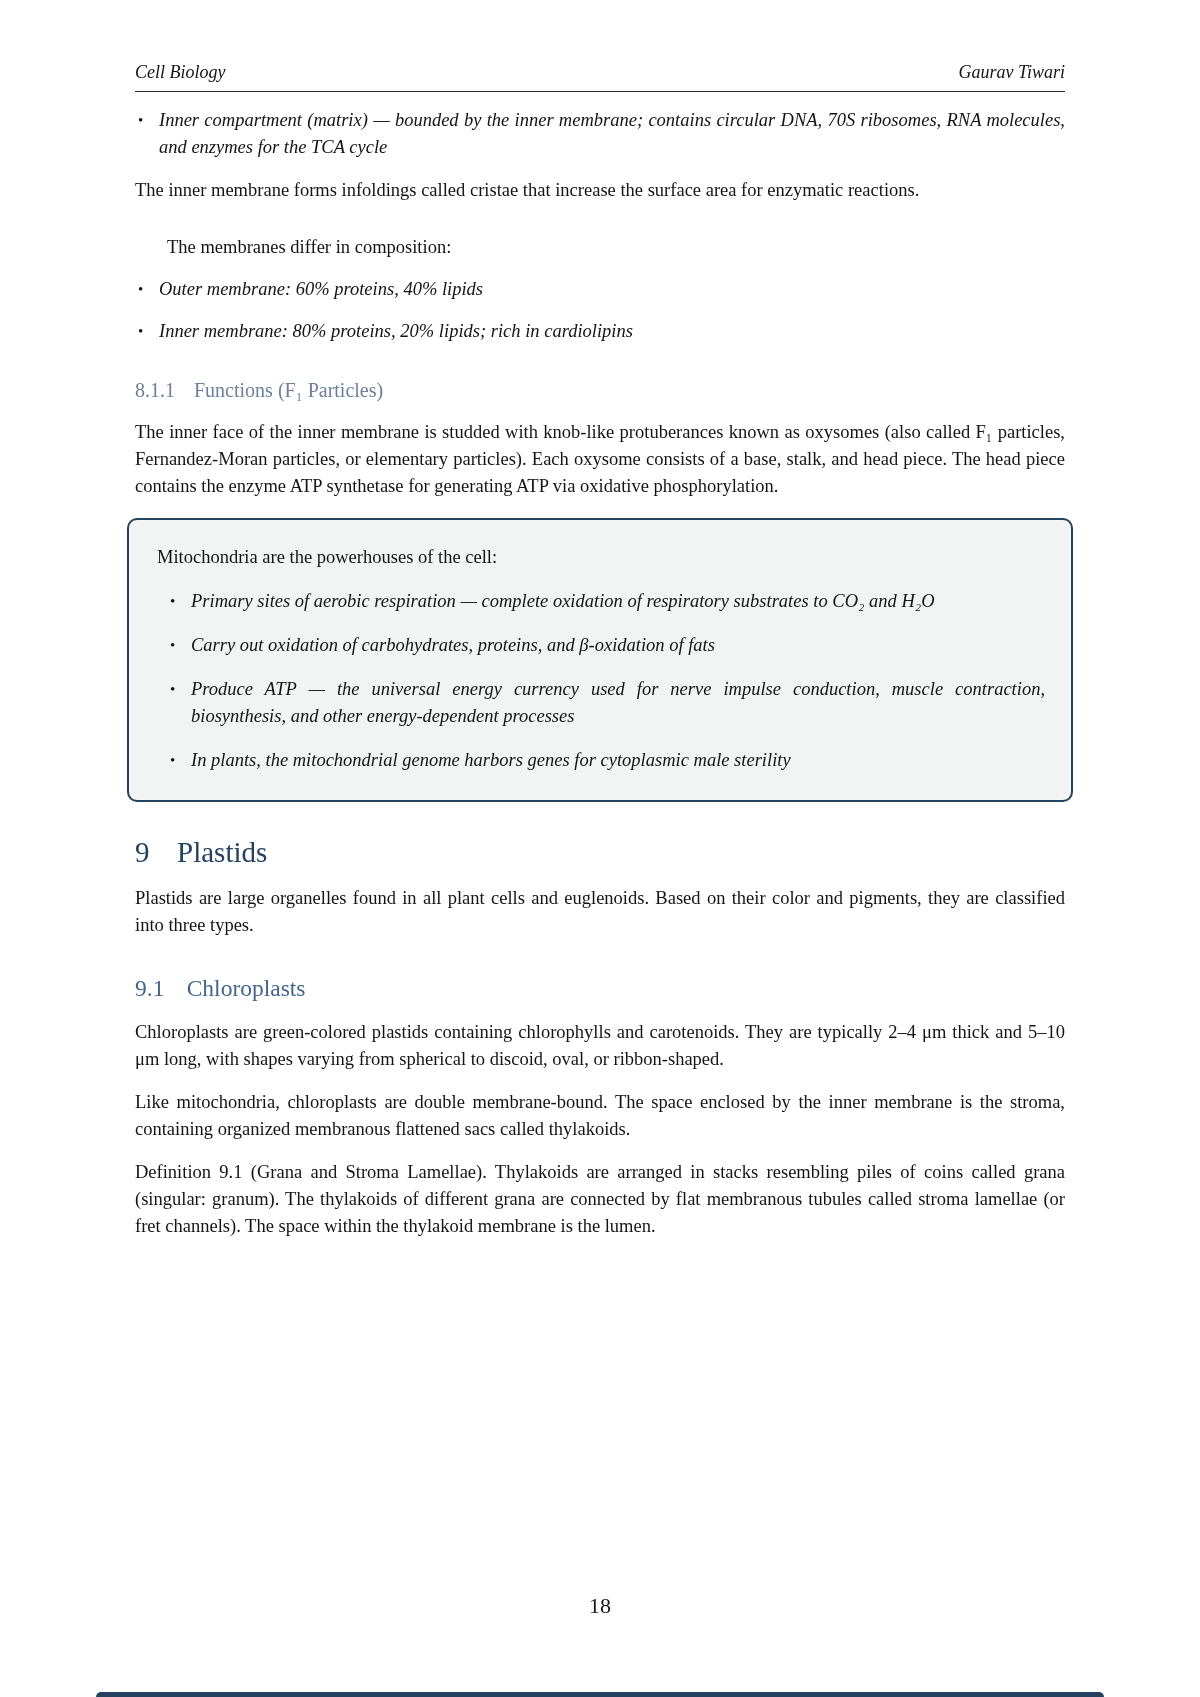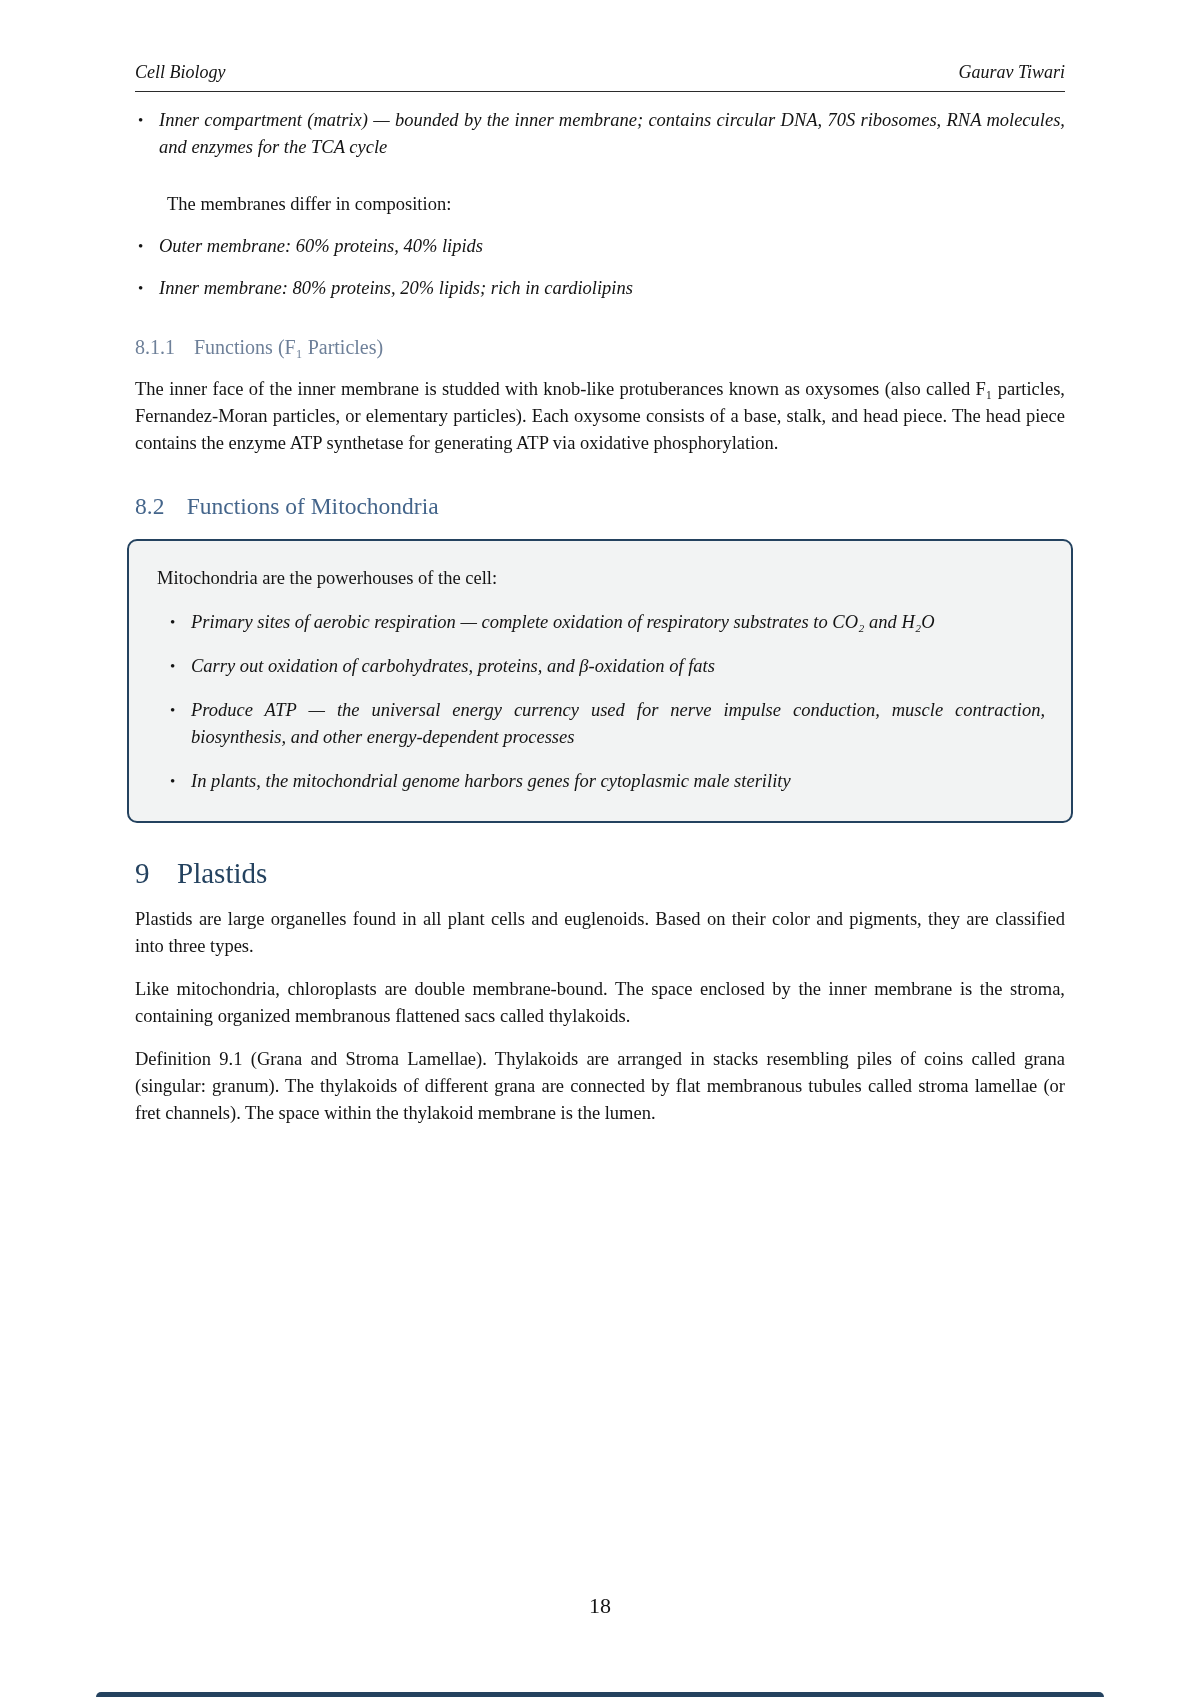--- a/index.html
+++ b/index.html
@@ -71,42 +71,40 @@
       <span>Gaurav Tiwari</span>
     </div>
 
     <ul class="plain first-list">
       <li class="li">
         <span class="marker">•</span>
         <span class="li-text">Inner compartment (matrix) — bounded by the inner membrane; contains circular DNA, 70S ribosomes, RNA molecules, and enzymes for the TCA cycle</span>
       </li>
     </ul>
 
+    <p class="para">The inner membrane forms infoldings called cristae that increase the surface area for enzymatic reactions.</p>
 
     <p class="para-indent">The membranes differ in composition:</p>
 
     <ul class="plain">
       <li class="li">
         <span class="marker">•</span>
         <span class="li-text">Outer membrane: 60% proteins, 40% lipids</span>
       </li>
       <li class="li">
         <span class="marker">•</span>
         <span class="li-text">Inner membrane: 80% proteins, 20% lipids; rich in cardiolipins</span>
       </li>
     </ul>
 
     <h3 class="sec">
       <span class="num">8.1.1</span><span>Functions (F₁ Particles)</span>
     </h3>
     <p class="para">The inner face of the inner membrane is studded with knob-like protuberances known as oxysomes (also called F₁ particles, Fernandez-Moran particles, or elementary particles). Each oxysome consists of a base, stalk, and head piece. The head piece contains the enzyme ATP synthetase for generating ATP via oxidative phosphorylation.</p>
 
-    <h2 class="sec">
-      <span class="num">8.2</span><span>Functions of Mitochondria</span>
-    </h2>
 
     <div class="fbox">
       <p>Mitochondria are the powerhouses of the cell:</p>
       <ul class="plain">
         <li class="li">
           <span class="marker">•</span>
           <span class="li-text">Primary sites of aerobic respiration — complete oxidation of respiratory substrates to CO₂ and H₂O</span>
         </li>
         <li class="li">
           <span class="marker">•</span>
@@ -121,20 +119,24 @@
           <span class="li-text">In plants, the mitochondrial genome harbors genes for cytoplasmic male sterility</span>
         </li>
       </ul>
     </div>
 
     <h1 class="sec">
       <span class="num">9</span><span>Plastids</span>
     </h1>
     <p class="para">Plastids are large organelles found in all plant cells and euglenoids. Based on their color and pigments, they are classified into three types.</p>
 
+    <h2 class="sec">
+      <span class="num">9.1</span><span>Chloroplasts</span>
+    </h2>
+    <p class="para">Chloroplasts are green-colored plastids containing chlorophylls and carotenoids. They are typically 2–4 μm thick and 5–10 μm long, with shapes varying from spherical to discoid, oval, or ribbon-shaped.</p>
 
     <p class="para">Like mitochondria, chloroplasts are double membrane-bound. The space enclosed by the inner membrane is the stroma, containing organized membranous flattened sacs called thylakoids.</p>
     <p class="para">Definition 9.1 (Grana and Stroma Lamellae). Thylakoids are arranged in stacks resembling piles of coins called grana (singular: granum). The thylakoids of different grana are connected by flat membranous tubules called stroma lamellae (or fret channels). The space within the thylakoid membrane is the lumen.</p>
 
   </div>
 
   <div class="page-footer">
     <span>18</span>
   </div>
 

